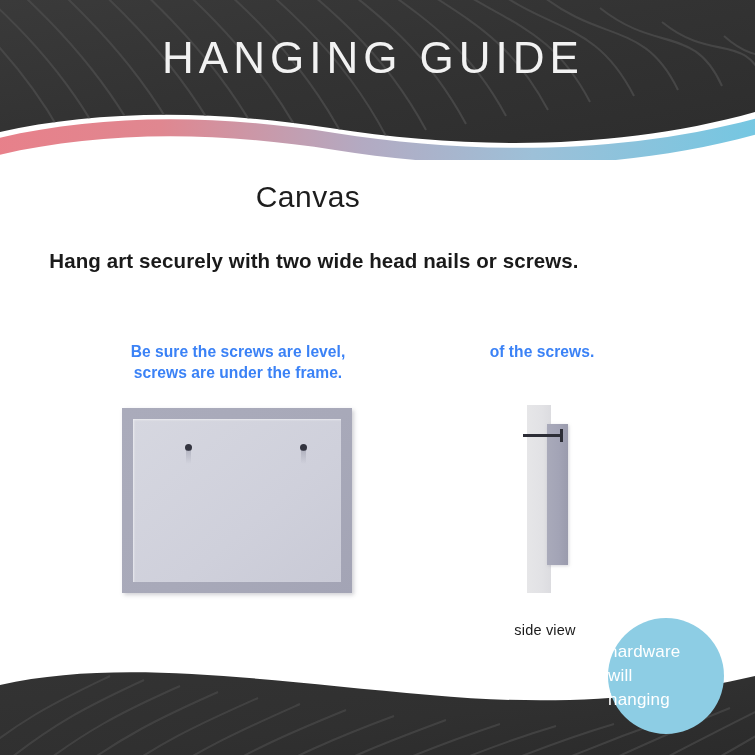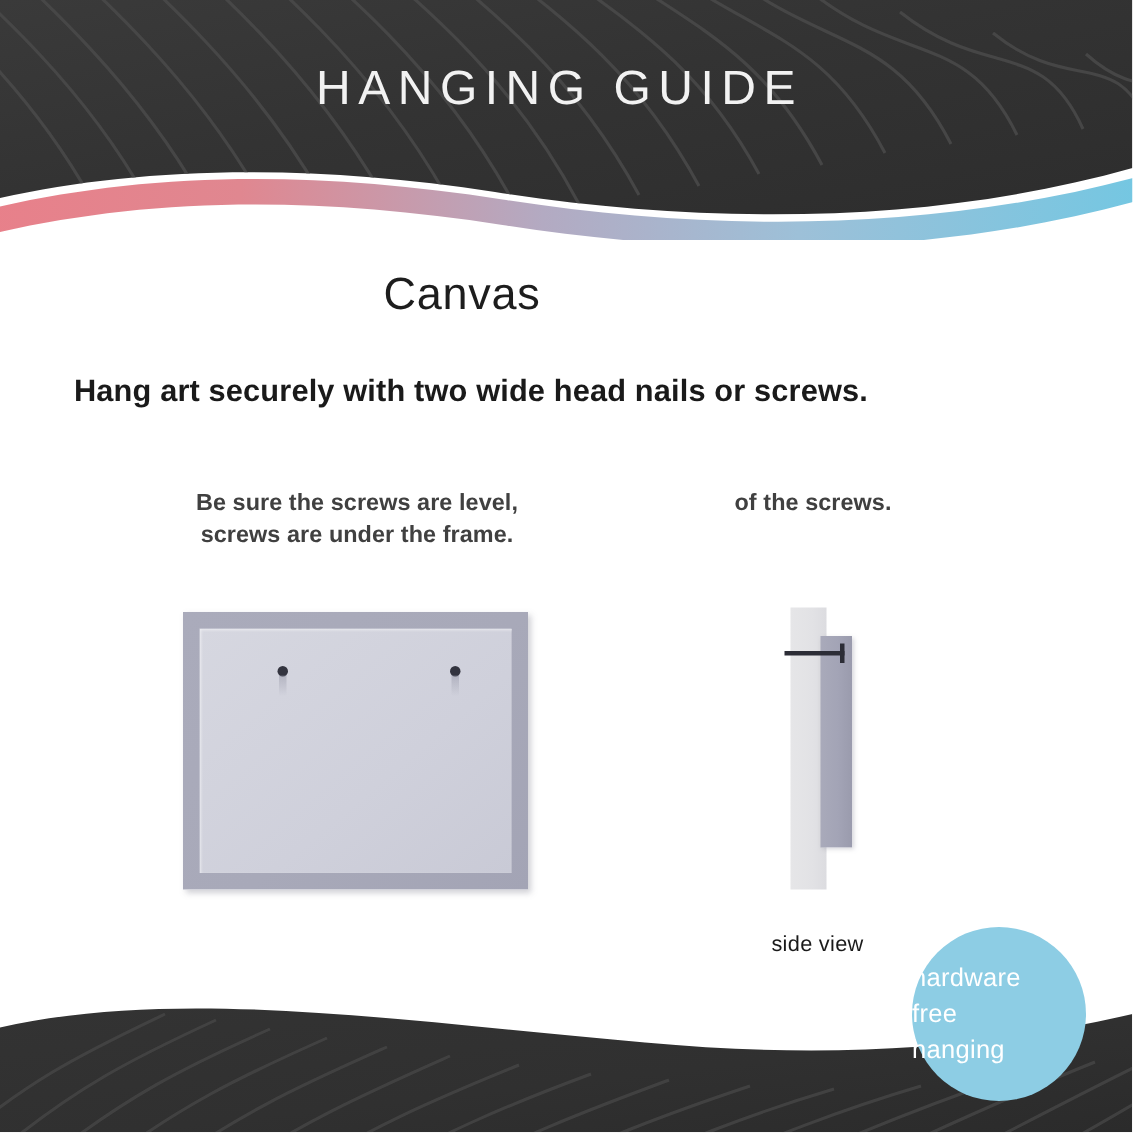--- a/index.html
+++ b/index.html
@@ -34,21 +34,21 @@
   .header-svg { display: block; }
 
   .header-title {
     position: absolute;
     left: 0;
     top: 30px;
     width: 746px;
     text-align: center;
     color: #f2f2f2;
     font-family: "Liberation Sans", sans-serif;
-    font-size: 32px;
+    font-size: 44px;
     font-weight: 300;
     letter-spacing: 5px;
     line-height: 56px;
     white-space: nowrap;
   }
 
   
   .section-heading {
     position: absolute;
     left: 0;
@@ -74,25 +74,26 @@
     line-height: 28px;
   }
 
   
   .col { position: absolute; }
   .col-left  { left: 106px; top: 326px; width: 264px; }
   .col-right { left: 424px; top: 326px; width: 236px; }
 
   .col-caption {
     text-align: center;
-    color: #404040;
+    color: #3b82f6;
     font-size: 15.6px;
     font-weight: 600;
     line-height: 20.5px;
     letter-spacing: 0.05px;
+    margin-top: 16px;
   }
   .col-caption div { white-space: nowrap; }
 
   
   .front-view {
     position: absolute;
     left: 122px;
     top: 408px;
     width: 230px;
     height: 185px;
@@ -333,17 +334,17 @@
         <path d="M516,140 C574,114 620,96 672,78"></path>
         <path d="M580,134 C636,108 680,88 730,68"></path>
         <path d="M646,128 C700,100 742,78 788,56"></path>
         <path d="M714,120 C764,92 802,68 846,44"></path>
       </g>
     </svg>
   </div>
 
   <div class="badge">
     <span>hardware</span>
-    <span>free</span>
+    <span>will</span>
     <span>hanging</span>
   </div>
 
 </div>
 
 </body></html>

